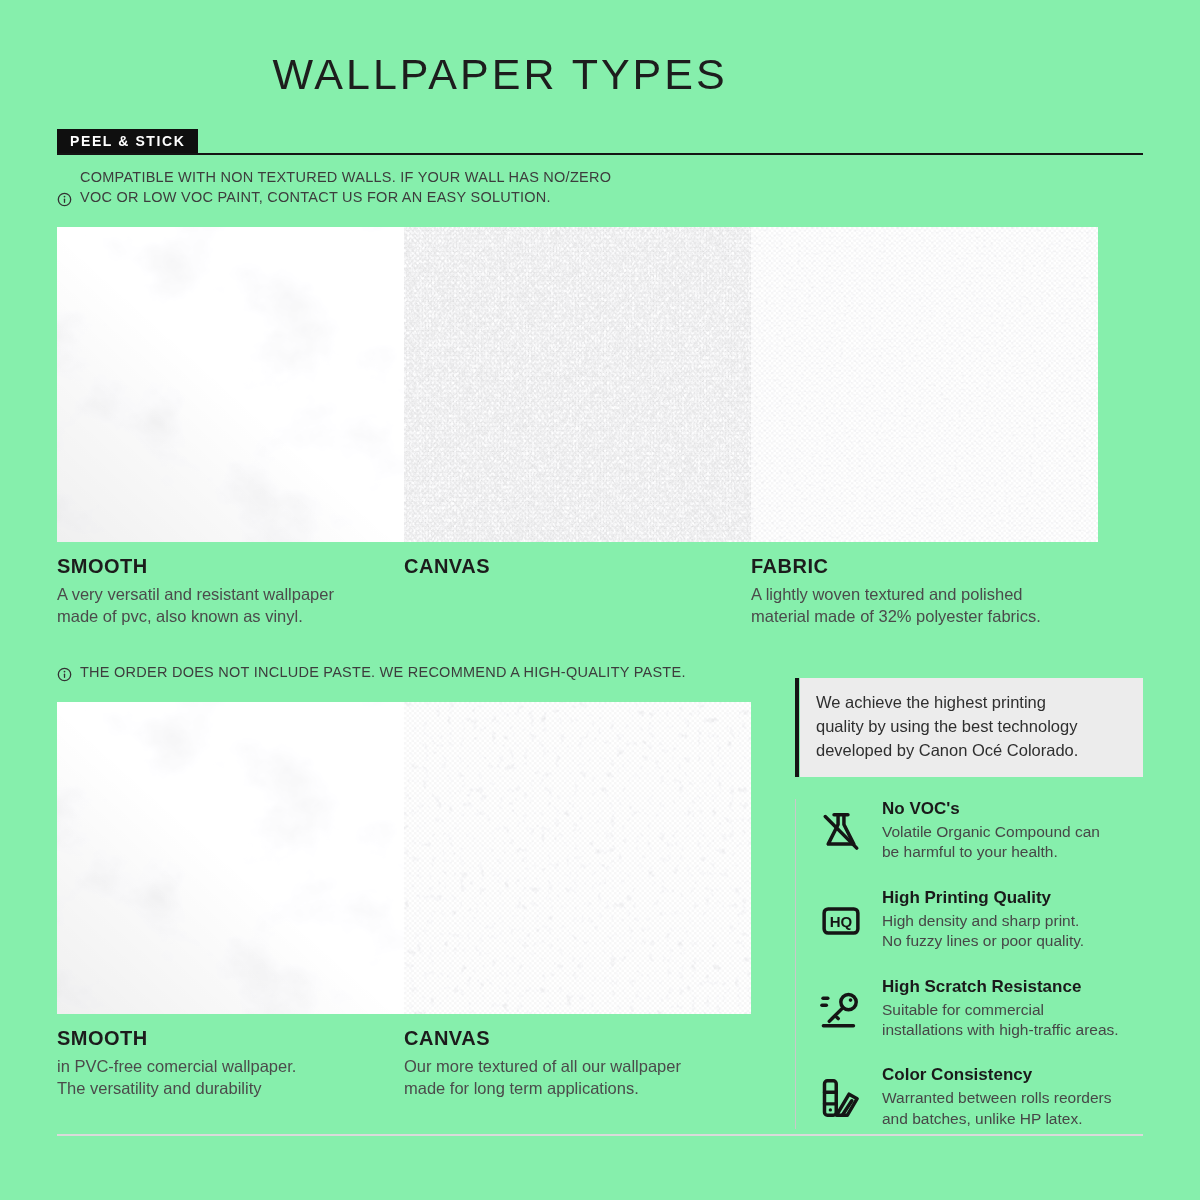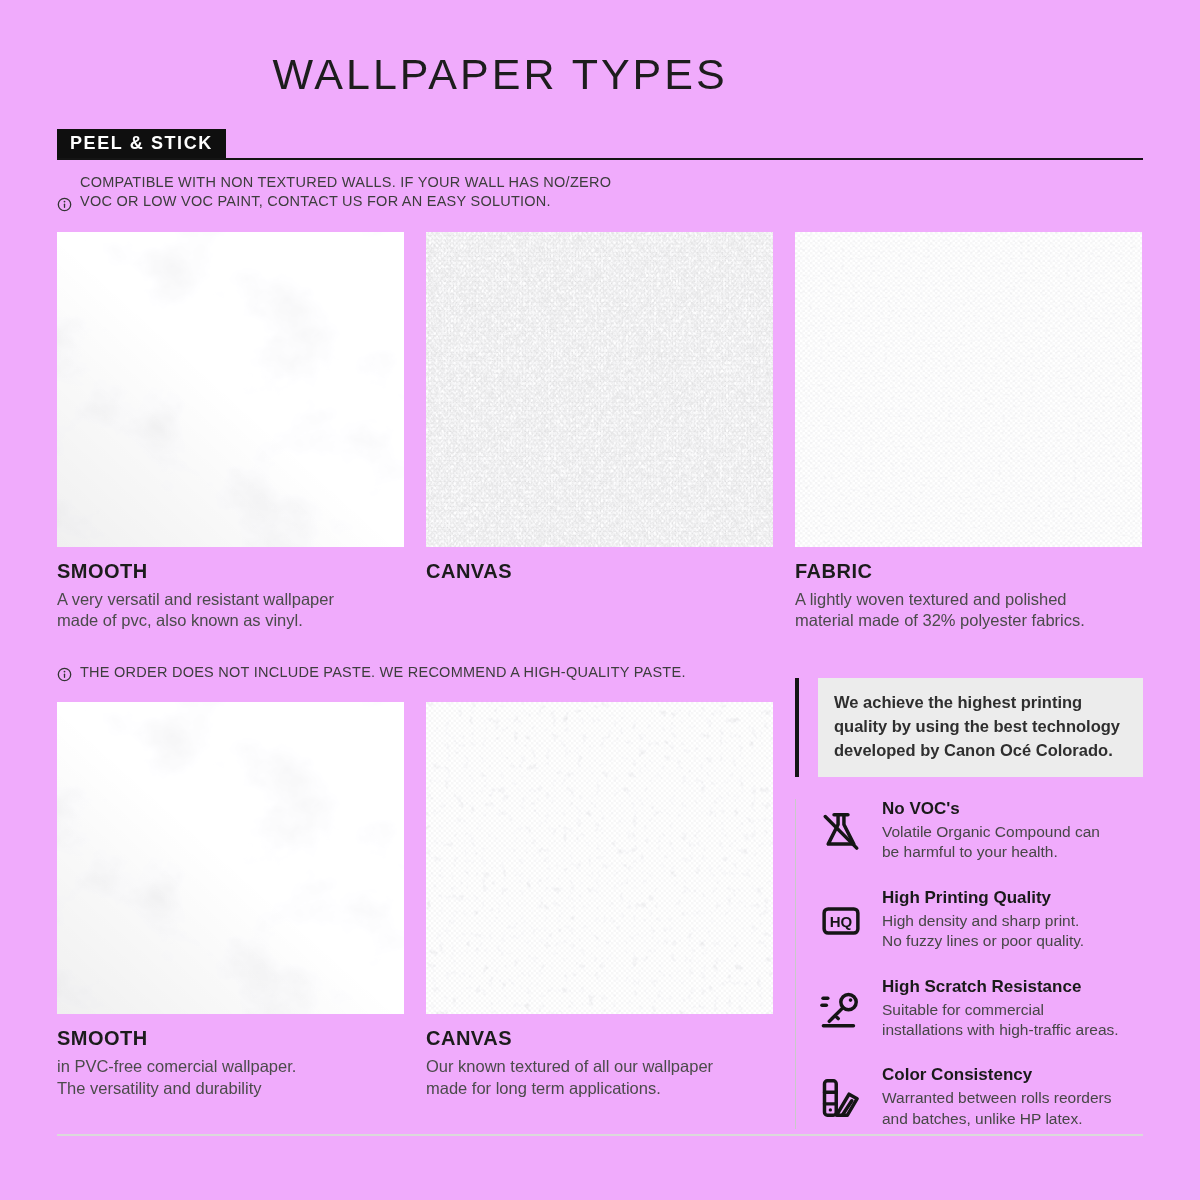--- a/index.html
+++ b/index.html
@@ -1,47 +1,47 @@
 <!DOCTYPE html>
 <html><head>
 <meta charset="utf-8">
 <style>
   html,body{margin:0;padding:0;background:#ffffff;}
-  .page{position:relative;width:1200px;height:1200px;background:#f0abfc;overflow:hidden;
+  .page{position:relative;width:1200px;height:1200px;background:#86efac;overflow:hidden;
         font-family:"Liberation Sans",sans-serif;color:#1d1d1d;}
   .defs{position:absolute;width:0;height:0;overflow:hidden;}
 
   .main-title{position:absolute;top:50px;left:57px;width:886px;margin:0;text-align:center;
               font-size:43px;font-weight:400;letter-spacing:3px;color:#1d1d1d;white-space:nowrap;}
 
   .section{position:absolute;left:57px;width:1086px;}
   .sec-ps{top:129px;}
   .sec-trad{top:650px;}
 
   .section-head{border-bottom:2px solid #141414;line-height:0;}
-  .section-label{display:inline-block;background:#0f0f0f;color:#ffffff;font-size:18px;font-weight:700;
+  .section-label{display:inline-block;background:#0f0f0f;color:#ffffff;font-size:14px;font-weight:700;
                  letter-spacing:1.6px;padding:5px 13px 4px 13px;line-height:1.1;}
 
   .note{display:flex;gap:8px;margin-top:13px;align-items:flex-end;}
   .note-icon{flex:0 0 15px;margin-top:1px;line-height:0;}
   .note-text{font-size:14.5px;letter-spacing:.25px;line-height:1.34;color:#3d3d3d;}
   .nline{display:block;}
 
-  .grid{display:grid;column-gap:22px;margin-top:20px;}
+  .grid{display:grid;margin-top:20px;}
   .grid3{grid-template-columns:repeat(3,347px);}
   .grid2{grid-template-columns:repeat(2,347px);}
   .cell{margin:0;}
   .swatch{height:315px;background:#f3f3f3;line-height:0;}
   .sec-trad .swatch{height:312px;}
   .swatch svg{width:100%;height:100%;display:block;}
   .caption-title{margin-top:13px;font-size:20px;font-weight:700;letter-spacing:.5px;color:#1c1c1c;}
   .caption-desc{margin-top:6px;font-size:16.5px;line-height:1.32;color:#4b4b4b;}
 
   .sidebar{position:absolute;left:795px;top:678px;width:348px;}
-  .quality-box{display:flex;gap:19px;font-weight:bold;}
+  .quality-box{display:flex;gap:1px;}
   .quality-bar{flex:0 0 4px;background:#141414;}
   .quality-inner{flex:1;background:#ececec;padding:13px 16px 14px 16px;
                  font-size:16.5px;line-height:1.45;color:#2f2f2f;}
   .features{margin-top:22px;border-left:1px solid #c9c9c9;padding-left:22px;}
   .feature{display:flex;gap:18px;margin-bottom:25px;align-items:center;}
   .feature-icon{flex:0 0 46px;display:flex;justify-content:center;padding-top:2px;line-height:0;}
   .feature-text{width:272px;}
   .feature-title{font-size:17px;font-weight:700;color:#1a1a1a;}
   .feature-desc{margin-top:3px;font-size:15.5px;line-height:1.32;color:#474747;}
 
@@ -188,21 +188,21 @@
         <div class="swatch">
           <svg preserveAspectRatio="none">
               <rect width="100%" height="100%" fill="#f1f1f1"></rect>
               <rect width="100%" height="100%" filter="url(#tx-rough)"></rect>
               <rect width="100%" height="100%" fill="url(#weave)"></rect>
             </svg>
         </div>
         <figcaption>
           <div class="caption-title">CANVAS</div>
           <div class="caption-desc">
-            <div>Our known textured of all our wallpaper</div>
+            <div>Our more textured of all our wallpaper</div>
             <div>made for long term applications.</div>
           </div>
         </figcaption>
       </figure>
 
     </div>
   </section>
 
   <aside class="sidebar">
     <div class="quality-box">

